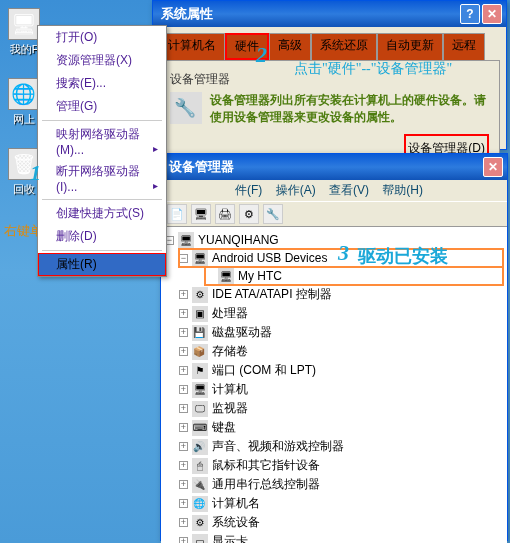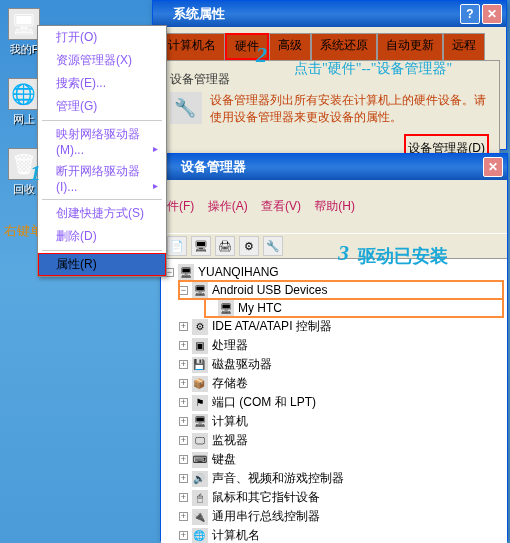--- a/index.html
+++ b/index.html
@@ -3,44 +3,44 @@
 <meta charset="utf-8">
 <style>
   * { margin: 0; padding: 0; box-sizing: border-box; font-family: "Microsoft YaHei", SimSun, sans-serif; font-size: 12px; }
   body { width: 510px; height: 543px; background: linear-gradient(to bottom, #3b8fd6, #5aa8e0 50%, #4a9bd8); position: relative; overflow: hidden; }
   
   .desktop-icon { position: absolute; width: 40px; text-align: center; color: #fff; }
   .desktop-icon .ico { width: 32px; height: 32px; margin: 0 auto 2px; background: #e8e8e8; border: 1px solid #888; display: flex; align-items: center; justify-content: center; font-size: 20px; }
   .desktop-icon .lbl { font-size: 11px; text-shadow: 1px 1px 1px #000; }
   
   .context-menu { position: absolute; left: 37px; top: 25px; width: 130px; background: #fff; border: 1px solid #888; box-shadow: 2px 2px 4px rgba(0,0,0,0.3); z-index: 20; }
-  .context-menu .mi { padding: 3px 8px 3px 18px; color: #8b5cf6; cursor: default; }
+  .context-menu .mi { padding: 3px 8px 3px 18px; color: #4c1d95; cursor: default; }
   .context-menu .mi.sel { background: #316ac5; color: #000000; border: 1px solid red; padding: 2px 7px 2px 17px; }
   .context-menu .sep { height: 1px; background: #ccc; margin: 2px 4px; }
   .context-menu .arrow::after { content: "▸"; float: right; font-size: 10px; }
   
   .window { position: absolute; background: #ece9d8; border: 1px solid #0054e3; box-shadow: 2px 2px 6px rgba(0,0,0,0.3); }
-  .titlebar { height: 26px; background: linear-gradient(to bottom, #0a5ad6, #2d7bde 50%, #1053b7); color: #fff; display: flex; align-items: center; padding: 0 4px 0 20px; font-weight: bold; }
+  .titlebar { height: 26px; background: linear-gradient(to bottom, #0a5ad6, #2d7bde 50%, #1053b7); color: #fff; display: flex; align-items: center; padding: 0 4px 0 8px; font-weight: bold; }
   .titlebar .ttl { flex: 1; font-size: 13px; }
   .titlebar .wbtn { width: 20px; height: 20px; margin-left: 2px; background: #e48383; border: 1px solid #fff; display: flex; align-items: center; justify-content: center; color: #fff; font-size: 12px; font-weight: bold; cursor: pointer; border-radius: 2px; }
   .titlebar .wbtn.help { background: #3d85df; }
   
   .sysprop { left: 152px; top: 0; width: 355px; height: 150px; }
   .tabs { display: flex; padding: 6px 6px 0 6px; gap: 0; }
   .tab { padding: 3px 8px; background: #c2410c; border: 1px solid #999; border-bottom: none; cursor: pointer; font-size: 12px; }
   .tab.hl { border: 2px solid red; }
   .sysprop-body { margin: 0 6px 6px; padding: 10px; background: #ece9d8; border: 1px solid #999; height: 100px; }
   .group-title { color: #333; margin-bottom: 4px; }
   .group-desc { display: flex; gap: 8px; margin-bottom: 8px; }
   .group-desc .gicon { width: 32px; height: 32px; background: #ddd; flex-shrink: 0; display:flex;align-items:center;justify-content:center;font-size:18px; }
-  .group-desc .gtxt { font-size: 12px; color: #c2410c; line-height: 1.4; }
+  .group-desc .gtxt { font-size: 12px; color: #4d7c0f; line-height: 1.4; font-weight: bold; }
   .devmgr-btn { float: right; padding: 4px 2px; background: #ece9d8; border: 2px solid red; cursor: pointer; }
   
   .devmgr { left: 160px; top: 153px; width: 348px; height: 388px; }
-  .menubar { padding: 18px 6px; color: #be185d; background: #ece9d8; }
+  .menubar { padding: 2px 6px; color: #0c4a6e; background: #ece9d8; text-align: center; }
   .menubar span { margin-right: 10px; cursor: pointer; }
   .toolbar { padding: 2px 6px; border-top: 1px solid #fff; border-bottom: 1px solid #999; display: flex; gap: 4px; }
   .toolbar .tb { width: 20px; height: 20px; border: 1px solid #ccc; background: #eee; display:flex;align-items:center;justify-content:center;font-size:11px; }
   .tree { background: #fff; height: 316px; overflow: auto; padding: 4px; }
   .node { display: flex; align-items: center; gap: 4px; padding: 1px 0; margin-left: var(--ind,0); }
   .node .exp { width: 9px; height: 9px; border: 1px solid #999; display: inline-flex; align-items: center; justify-content: center; font-size: 9px; line-height: 1; color: #666; }
   .node .nsp { width: 9px; display:inline-block; }
   .node .nicon { width: 16px; height: 16px; background: #ddd; display:inline-flex;align-items:center;justify-content:center;font-size:10px; }
   .node.hl { outline: 2px solid #ff8c3a; outline-offset: -1px; }
   

